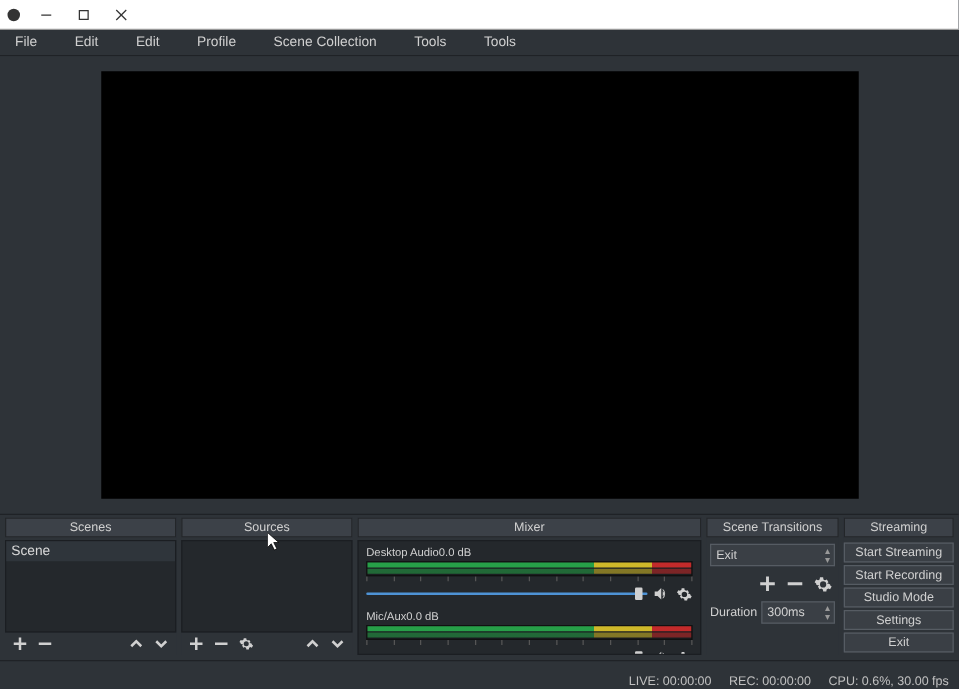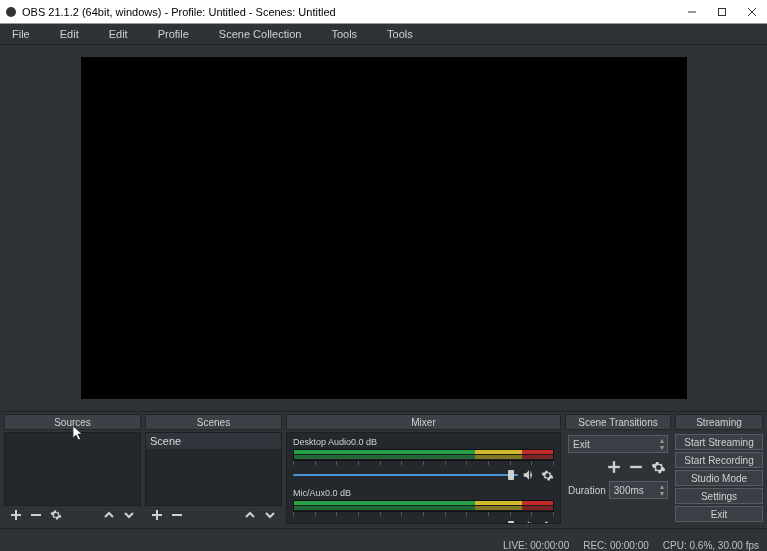--- a/index.html
+++ b/index.html
@@ -70,21 +70,20 @@
 
 .statusbar { height: 20px; background: #2e3338; border-top: 1px solid #1f2226; display: flex; align-items: center; justify-content: flex-end; padding: 16px 8px; gap: 14px; font-size: 10px; color: #c0c0c0;}
 
 .cursor { position: absolute; width: 12px; height: 16px; pointer-events: none; z-index: 100;}
 </style>
 </head>
 <body>
 
 <div class="titlebar">
   <div class="app-icon"></div>
-  <div class="title-text">OBS 21.1.2 (64bit, windows) - Profile: Untitled - Scenes: Untitled</div>
   <div class="win-btn">
     <svg width="10" height="10" viewBox="0 0 10 10">
         <line x1="1" y1="5" x2="9" y2="5" stroke="currentColor" stroke-width="1"></line>
       </svg>
   </div>
   <div class="win-btn">
     <svg width="10" height="10" viewBox="0 0 10 10">
         <rect x="1.5" y="1.5" width="7" height="7" fill="none" stroke="currentColor" stroke-width="1"></rect>
       </svg>
   </div>
@@ -105,20 +104,51 @@
   <div class="menu-item">Tools</div>
   <div class="menu-item">Tools</div>
 </div>
 
 <div class="preview-area">
   <div class="preview-canvas"></div>
 </div>
 
 <div class="panels">
 
+  <div class="panel scenes">
+    <div class="panel-head">Scenes</div>
+    <div class="panel-body">
+      <div class="scene-item">Scene</div>
+    </div>
+    <div class="panel-foot">
+      <span class="icon-btn">
+          <svg width="12" height="12" viewBox="0 0 12 12">
+            <line x1="6" y1="1" x2="6" y2="11" stroke="currentColor" stroke-width="2"></line>
+            <line x1="1" y1="6" x2="11" y2="6" stroke="currentColor" stroke-width="2"></line>
+          </svg>
+        </span>
+      <span class="icon-btn">
+          <svg width="12" height="12" viewBox="0 0 12 12">
+            <line x1="1" y1="6" x2="11" y2="6" stroke="currentColor" stroke-width="2"></line>
+          </svg>
+        </span>
+      <span style="flex:1"></span>
+      <span class="icon-btn">
+          <svg width="12" height="12" viewBox="0 0 12 12">
+            <polyline points="2,8 6,4 10,8" fill="none" stroke="currentColor" stroke-width="2"></polyline>
+          </svg>
+        </span>
+      <span class="icon-btn">
+          <svg width="12" height="12" viewBox="0 0 12 12">
+            <polyline points="2,4 6,8 10,4" fill="none" stroke="currentColor" stroke-width="2"></polyline>
+          </svg>
+        </span>
+    </div>
+  </div>
+
   <div class="panel sources">
     <div class="panel-head">Sources</div>
     <div class="panel-body" style="position:relative;">
       <svg class="cursor" style="left:68px; top:-7px;" viewBox="0 0 12 16">
           <path d="M0 0 L0 12 L3 9 L5.5 14 L7.5 13 L5 8 L9 8 Z" fill="#fff" stroke="#000" stroke-width="0.6"></path>
         </svg>
     </div>
     <div class="panel-foot">
       <span class="icon-btn">
           <svg width="12" height="12" viewBox="0 0 12 12">
@@ -127,51 +157,20 @@
           </svg>
         </span>
       <span class="icon-btn">
           <svg width="12" height="12" viewBox="0 0 12 12">
             <line x1="1" y1="6" x2="11" y2="6" stroke="currentColor" stroke-width="2"></line>
           </svg>
         </span>
       <span class="icon-btn">
           <svg width="12" height="12" viewBox="0 0 24 24" fill="currentColor">
             <path d="M12 8a4 4 0 100 8 4 4 0 000-8zm9 4a7 7 0 01-.1 1.2l2 1.6-2 3.4-2.4-1a7 7 0 01-2 1.2l-.4 2.6h-4l-.4-2.6a7 7 0 01-2-1.2l-2.4 1-2-3.4 2-1.6A7 7 0 013 12a7 7 0 01.1-1.2l-2-1.6 2-3.4 2.4 1a7 7 0 012-1.2L8 3h4l.4 2.6a7 7 0 012 1.2l2.4-1 2 3.4-2 1.6A7 7 0 0121 12z"></path>
-          </svg>
-        </span>
-      <span style="flex:1"></span>
-      <span class="icon-btn">
-          <svg width="12" height="12" viewBox="0 0 12 12">
-            <polyline points="2,8 6,4 10,8" fill="none" stroke="currentColor" stroke-width="2"></polyline>
-          </svg>
-        </span>
-      <span class="icon-btn">
-          <svg width="12" height="12" viewBox="0 0 12 12">
-            <polyline points="2,4 6,8 10,4" fill="none" stroke="currentColor" stroke-width="2"></polyline>
-          </svg>
-        </span>
-    </div>
-  </div>
-
-  <div class="panel scenes">
-    <div class="panel-head">Scenes</div>
-    <div class="panel-body">
-      <div class="scene-item">Scene</div>
-    </div>
-    <div class="panel-foot">
-      <span class="icon-btn">
-          <svg width="12" height="12" viewBox="0 0 12 12">
-            <line x1="6" y1="1" x2="6" y2="11" stroke="currentColor" stroke-width="2"></line>
-            <line x1="1" y1="6" x2="11" y2="6" stroke="currentColor" stroke-width="2"></line>
-          </svg>
-        </span>
-      <span class="icon-btn">
-          <svg width="12" height="12" viewBox="0 0 12 12">
-            <line x1="1" y1="6" x2="11" y2="6" stroke="currentColor" stroke-width="2"></line>
           </svg>
         </span>
       <span style="flex:1"></span>
       <span class="icon-btn">
           <svg width="12" height="12" viewBox="0 0 12 12">
             <polyline points="2,8 6,4 10,8" fill="none" stroke="currentColor" stroke-width="2"></polyline>
           </svg>
         </span>
       <span class="icon-btn">
           <svg width="12" height="12" viewBox="0 0 12 12">

